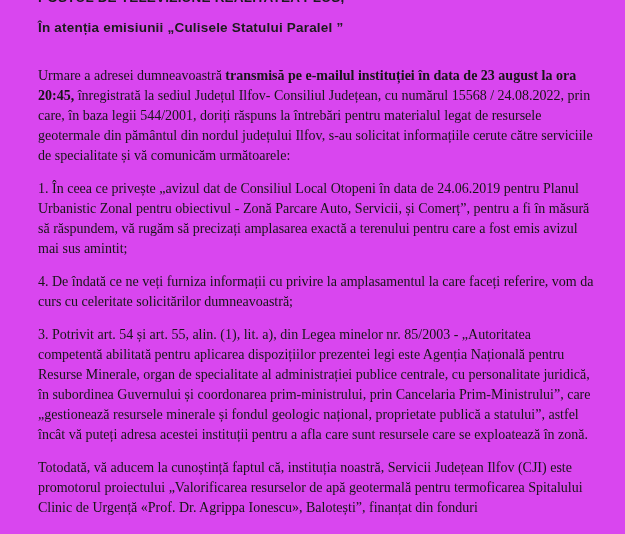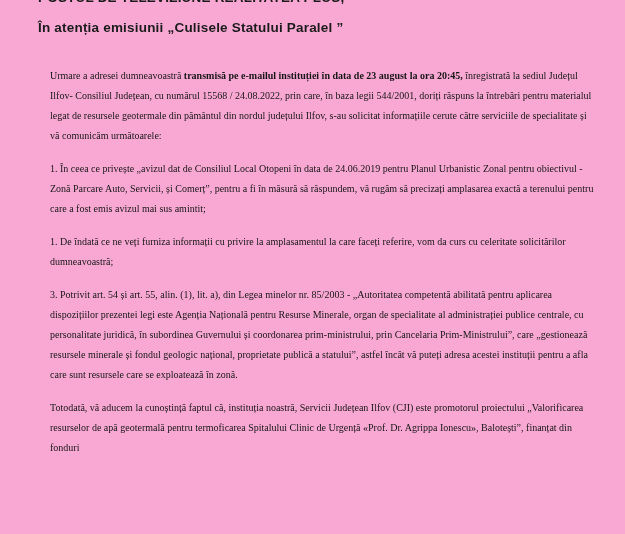--- a/index.html
+++ b/index.html
@@ -4,21 +4,21 @@
 <style>
   html, body {
     margin: 0;
     padding: 0;
     background: #ffffff;
   }
   .page {
     position: relative;
     width: 625px;
     height: 534px;
-    background: #f9a8d4;
+    background: #d946ef;
     overflow: hidden;
     box-sizing: border-box;
     padding: 0 30px 11px 38px;
     color: #141414;
   }
   .hdr {
     font-family: "Liberation Sans", sans-serif;
     font-weight: bold;
     font-size: 13.5px;
     line-height: 16px;
@@ -28,24 +28,24 @@
   }
   .hdr-clipped {
     
     margin-top: -10px;
   }
   .hdr-attention {
     margin-top: 14px;
   }
   .par {
     font-family: "Liberation Serif", serif;
-    font-size: 10px;
+    font-size: 14px;
     line-height: 20px;
     color: #161616;
-    margin: 13px 0 0 12px;
+    margin: 13px 0 0 0;
     text-align: left;
   }
   .par-intro {
     margin-top: 30px;
   }
   .bold {
     font-weight: bold;
   }
 </style>
 </head>
@@ -54,19 +54,19 @@
 <div class="page">
 
   <p class="hdr hdr-clipped">POSTUL DE TELEVIZIUNE REALITATEA PLUS,</p>
 
   <p class="hdr hdr-attention">În atenția emisiunii „Culisele Statului Paralel ”</p>
 
   <p class="par par-intro"><span>Urmare a adresei dumneavoastră </span><span class="bold">transmisă pe e-mailul instituției în data de 23 august la ora 20:45,</span><span> înregistrată la sediul Județul Ilfov- Consiliul Județean, cu numărul 15568 / 24.08.2022, prin care, în baza legii 544/2001, doriți răspuns la întrebări pentru materialul legat de resursele geotermale din pământul din nordul județului Ilfov, s-au solicitat informațiile cerute către serviciile de specialitate și vă comunicăm următoarele:</span></p>
 
   <p class="par">1. În ceea ce privește „avizul dat de Consiliul Local Otopeni  în data de 24.06.2019 pentru Planul Urbanistic Zonal pentru obiectivul  - Zonă Parcare Auto, Servicii, și Comerț”, pentru a fi în măsură să răspundem, vă rugăm să precizați amplasarea exactă a terenului pentru care a fost emis avizul mai sus amintit;</p>
 
-  <p class="par">1. De îndată ce ne veți furniza informații cu privire la amplasamentul la care faceți referire, vom da curs cu celeritate solicitărilor dumneavoastră;</p>
+  <p class="par">4. De îndată ce ne veți furniza informații cu privire la amplasamentul la care faceți referire, vom da curs cu celeritate solicitărilor dumneavoastră;</p>
 
   <p class="par">3. Potrivit art. 54 și art. 55, alin. (1), lit. a),  din Legea minelor nr. 85/2003  - „Autoritatea competentă abilitată pentru aplicarea dispozițiilor prezentei legi este Agenția Națională pentru Resurse Minerale, organ de specialitate al administrației publice centrale, cu personalitate juridică, în subordinea Guvernului și coordonarea prim-ministrului, prin Cancelaria Prim-Ministrului”, care „gestionează resursele minerale și fondul geologic național, proprietate publică a statului”, astfel încât vă puteți adresa acestei instituții pentru a afla care sunt resursele care se exploatează în zonă.</p>
 
   <p class="par">Totodată, vă aducem la cunoștință faptul că, instituția noastră, Servicii Județean Ilfov (CJI) este promotorul proiectului „Valorificarea resurselor de apă geotermală pentru termoficarea Spitalului Clinic de Urgență «Prof. Dr. Agrippa Ionescu», Balotești”, finanțat din fonduri</p>
 
 </div>
 
 </body></html>

